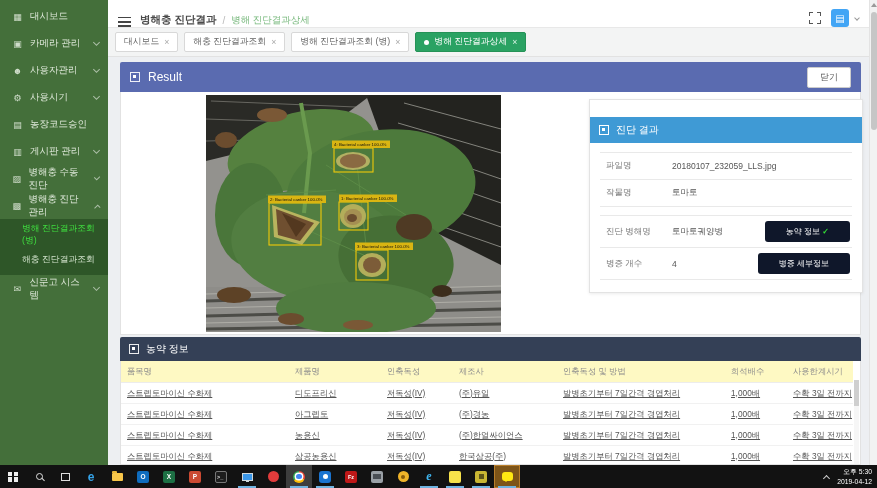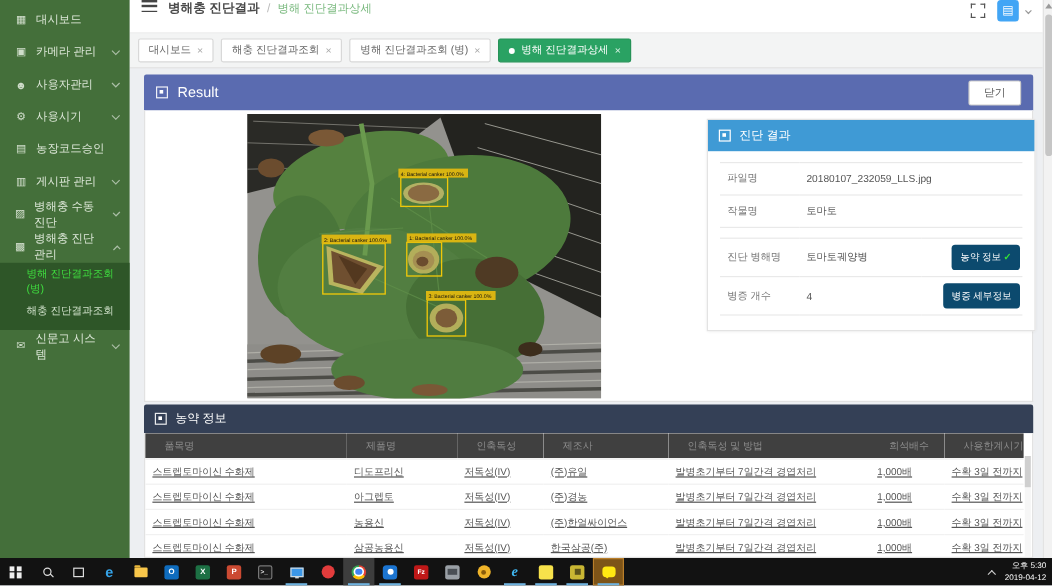--- a/index.html
+++ b/index.html
@@ -11,21 +11,21 @@
   .sidebar { position:absolute; left:0; top:0; width:108px; height:465px; background:#446f3a; z-index:3; padding-top:3px; }
   .side-item { height:27px; display:flex; align-items:center; gap:7px; padding:0 9px 0 12px; color:#dfe9da; font-size:9.5px; cursor:pointer; }
   .side-item .mi { font-size:9px; opacity:.9; width:11px; text-align:center; }
   .chev { width:5px; height:5px; border-right:1.2px solid rgba(255,255,255,.55); border-bottom:1.2px solid rgba(255,255,255,.55); transform:rotate(45deg); margin-left:auto; margin-top:-2px; }
   .chev.up { transform:rotate(-135deg); margin-top:3px; }
   .side-sub { background:#2e5628; padding:3px 0; }
   .side-sub-item { height:25px; display:flex; align-items:center; padding-left:22px; color:#cfe0c9; font-size:8.8px; cursor:pointer; }
   .side-sub-item.active { color:#3fdc3f; }
 
   
-  .topbar { position:absolute; left:108px; top:0; width:761px; height:28px; background:#fff; border-bottom:1px solid #e8e8e8; display:flex; align-items:flex-start; padding:0 10px; gap:9px; z-index:2; }
+  .topbar { position:absolute; left:108px; top:0; width:761px; height:28px; background:#fff; border-bottom:1px solid #e8e8e8; display:flex; align-items:flex-end; padding:0 10px; gap:9px; z-index:2; }
   .hamburger { width:13px; display:flex; flex-direction:column; gap:2.5px; cursor:pointer; }
   .hamburger i { height:1.8px; background:#444; display:block; }
   .crumb-main { font-size:10.5px; color:#4a4a4a; font-weight:bold; }
   .crumb-sep { font-size:10px; color:#bbb; }
   .crumb-page { font-size:9.5px; color:#79b97e; }
   .topbar-right { margin-left:auto; display:flex; align-items:center; gap:10px; }
   .fs-icon { position:relative; width:12px; height:12px; cursor:pointer; }
   .fs-icon i { position:absolute; width:4px; height:4px; }
   .fs-icon i:nth-child(1){ left:0; top:0; border-left:1.5px solid #555; border-top:1.5px solid #555; }
   .fs-icon i:nth-child(2){ right:0; top:0; border-right:1.5px solid #555; border-top:1.5px solid #555; }
@@ -47,40 +47,40 @@
   .panel-head { height:30px; background:#5a6bb0; border-radius:2px 2px 0 0; display:flex; align-items:center; gap:8px; padding:0 10px; }
   .ph-icon { width:10px; height:10px; border:1.5px solid rgba(255,255,255,.9); position:relative; }
   .ph-icon::after { content:""; position:absolute; left:2px; top:2px; width:3px; height:3px; background:#fff; }
   .panel-title { color:#fff; font-size:12px; }
   .close-btn { margin-left:auto; background:#fff; border:1px solid #ccc; border-radius:2px; font-size:9px; color:#555; padding:3px 12px; cursor:pointer; font-family:inherit; }
   .result-body { position:relative; background:#fff; border:1px solid #e2e2e2; border-top:0; height:243px; }
   .plant-image { position:absolute; left:85px; top:3px; width:295px; height:237px; display:block; }
 
   
   .diag-card { position:absolute; left:468px; top:7px; width:274px; background:#fff; border:1px solid #e3e3e3; box-shadow:0 1px 3px rgba(0,0,0,.08); }
-  .diag-head { height:26px; background:#3f9ad5; display:flex; align-items:center; gap:7px; padding:0 9px; }
+  .diag-head { height:26px; background:#3f9ad5; display:flex; align-items:center; gap:7px; padding:0 9px;margin-top:17px; }
   .diag-head .ph-icon { border-color:#fff; }
   .diag-title { color:#fff; font-size:10px; }
   .diag-body { padding:9px 10px 12px; }
   table.kv { width:100%; border-collapse:collapse; font-size:8.5px; }
   table.kv td { padding:7px 6px; border-top:1px solid #e9e9e9; border-bottom:1px solid #e9e9e9; color:#555; }
   table.kv td.k { width:66px; color:#777; }
   table.kv.second { margin-top:8px; }
   table.kv.second td { padding:5px 6px; }
   table.kv td.btn-cell { width:84px; text-align:right; padding-right:2px; }
-  .blue-btn { background:#0c4a6e; color:#fff; border:none; border-radius:3px; font-size:8px; padding:5px 7px; cursor:pointer; white-space:nowrap; font-family:Liberation Serif, serif; }
+  .blue-btn { background:#0f172a; color:#fff; border:none; border-radius:3px; font-size:8px; padding:5px 21px; cursor:pointer; white-space:nowrap; font-family:Liberation Sans, sans-serif; }
   .check { color:#35e435; font-weight:bold; }
 
   
   .pest-panel { position:absolute; left:120px; top:337px; width:741px; z-index:1; }
   .pest-head { height:24px; background:#344056; border-radius:2px 2px 0 0; display:flex; align-items:center; gap:7px; padding:0 9px; }
   .pest-title { color:#fff; font-size:10px; }
   .pest-body { position:relative; background:#fff; border:1px solid #e2e2e2; border-top:0; height:104px; overflow:hidden; }
   table.pt { width:732px; border-collapse:collapse; font-size:8.3px; table-layout:fixed; }
-  table.pt th { font-weight:normal; color:#8d8d8d; text-align:left; padding:5px 16px; background:#404040; border-bottom:1px solid #ececec; overflow:hidden; white-space:nowrap; }
+  table.pt th { font-weight:normal; color:#8d8d8d; text-align:left; padding:5px 6px; background:#fef9c3; border-bottom:1px solid #ececec; overflow:hidden; white-space:nowrap; }
   table.pt td { padding:4.5px 6px; border-bottom:1px solid #f1f1f1; color:#555; overflow:hidden; white-space:nowrap;text-decoration:underline; }
   .pt-scroll { position:absolute; right:1px; top:19px; width:5px; height:84px; background:#f6f6f6; }
   .pt-thumb { width:5px; height:26px; background:#cfcfcf; cursor:pointer; }
 
   
   .page-scrollbar { position:absolute; right:0; top:0; width:8px; height:465px; background:#f2f2f2; border-left:1px solid #e3e3e3; z-index:4; }
   .sb-up { width:0; height:0; border-left:3px solid transparent; border-right:3px solid transparent; border-bottom:4px solid #9a9a9a; margin:3px auto 0; }
   .sb-thumb { position:absolute; top:12px; left:1px; width:6px; height:118px; background:#c6c6c6; border-radius:3px; cursor:pointer; }
 
   

